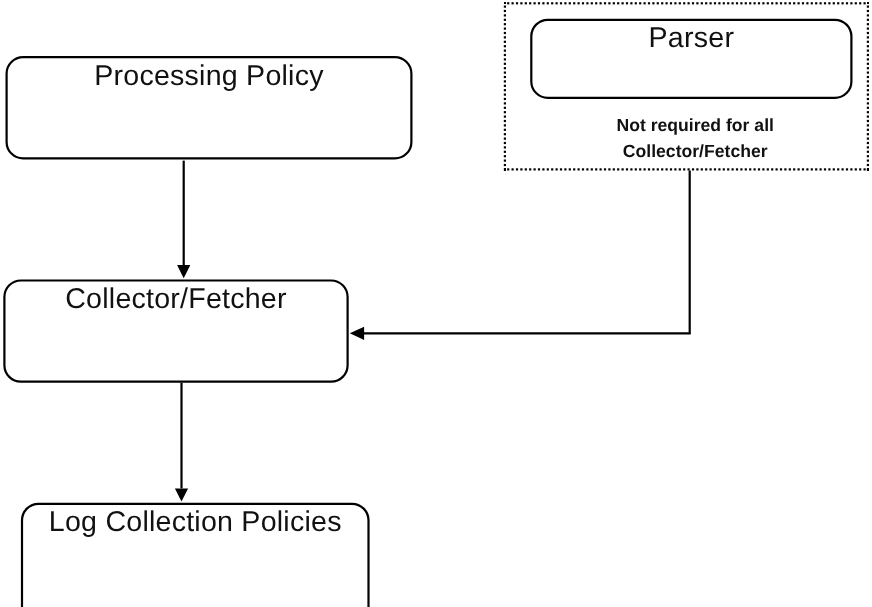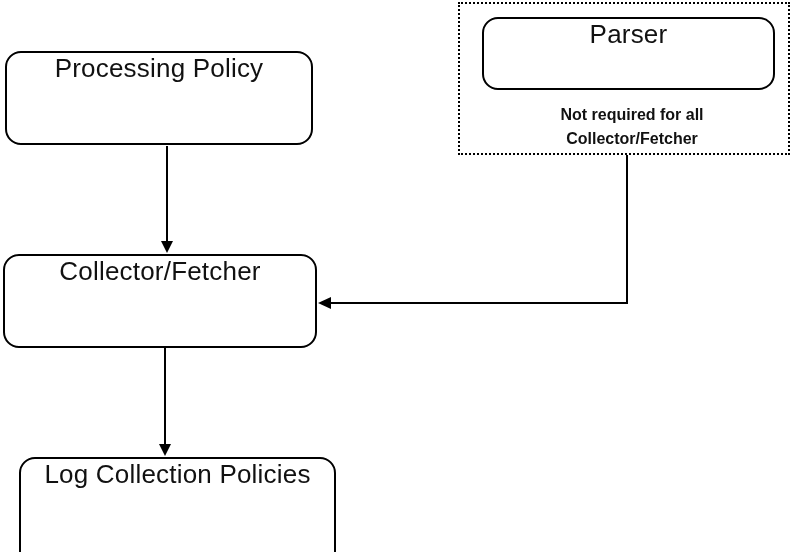--- a/index.html
+++ b/index.html
@@ -67,21 +67,21 @@
     stroke-width: 2;
     fill: none;
   }
   .arrows polygon { fill: var(--stroke); }
 </style>
 </head>
 <body>
 
 <div class="canvas">
 
-  <div class="node" style="left:5px; top:51px; width:308px; height:94px;">
+  <div class="node" style="left:5px; top:51px; width:370px; height:94px;">
     <span class="node-label">Processing Policy</span>
   </div>
 
   <div class="group" style="left:458px; top:2px; width:332px; height:153px;">
     <div class="node" style="left:22px; top:13px; width:293px; height:73px;">
       <span class="node-label">Parser</span>
     </div>
     <div class="note">
       <div class="note-line">Not required for all</div>
       <div class="note-line">Collector/Fetcher</div>

